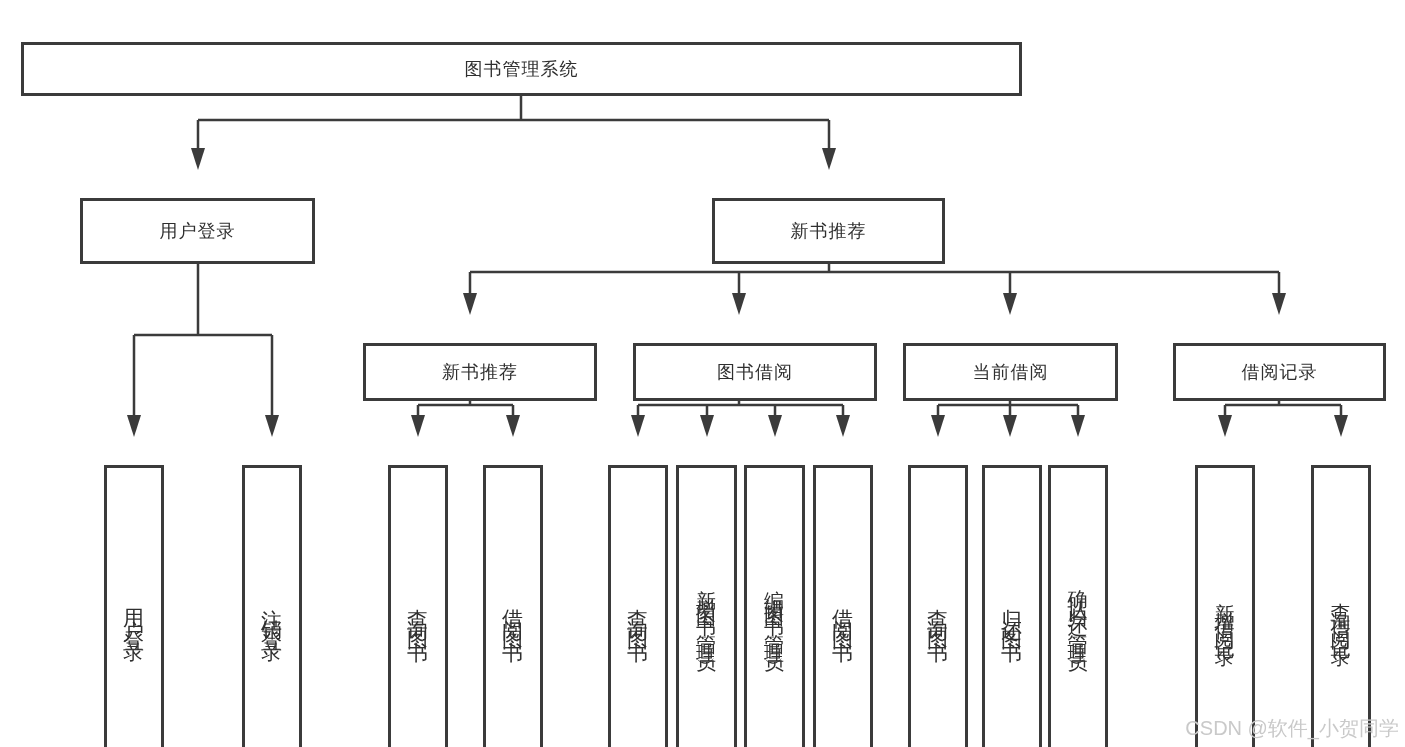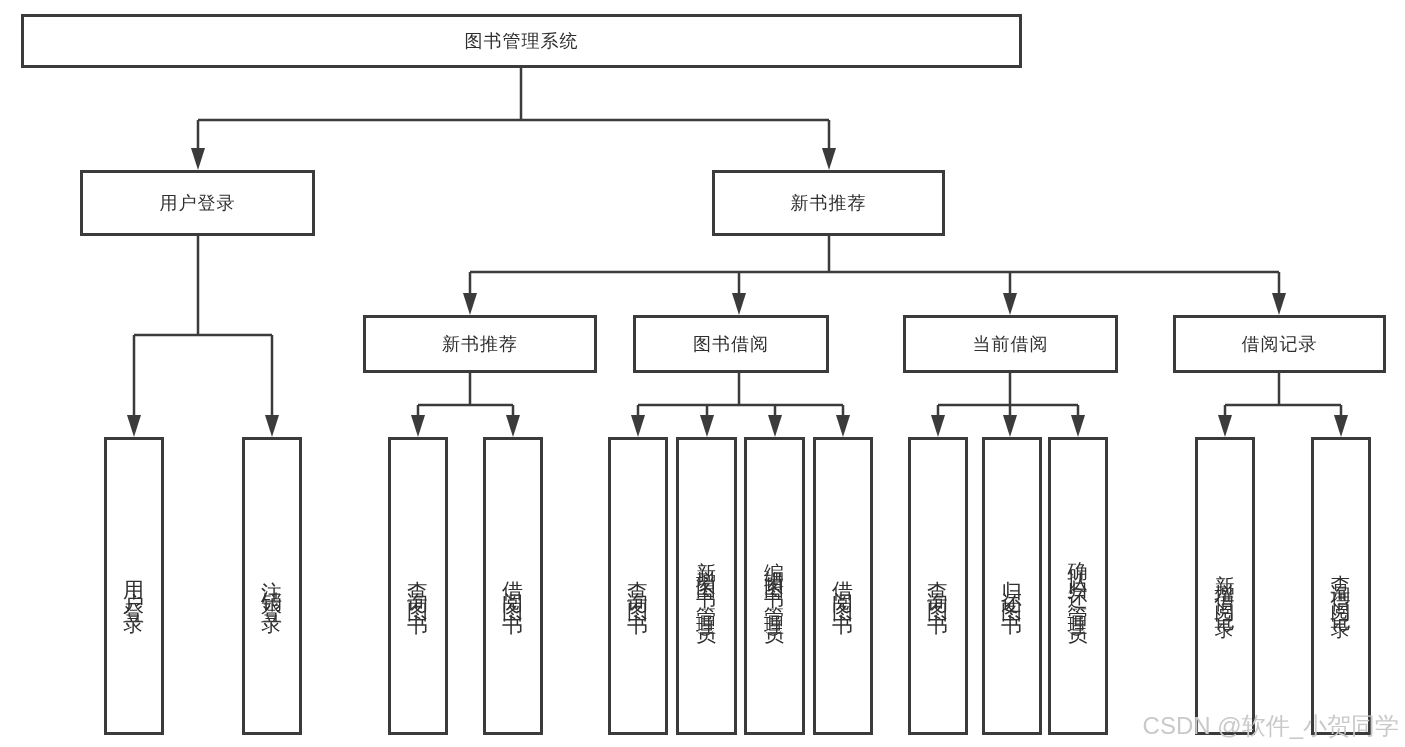--- a/index.html
+++ b/index.html
@@ -24,41 +24,42 @@
   .box {
     position: absolute;
     box-sizing: border-box;
     border: 3px solid #3b3b3b;
     background: #ffffff;
     display: flex;
     align-items: center;
     justify-content: center;
     color: #2f2f2f;
     z-index: 2;
+    margin-top: 28px;
   }
   .box.h {
     font-size: 18px;
     letter-spacing: 1px;
   }
   .box.v {
     writing-mode: vertical-rl;
     font-size: 21px;
     letter-spacing: 11px;
     line-height: 1;
     padding: 6px 0;
   }
   .box.v.long {
     letter-spacing: 9px;
     font-size: 20px;
   }
   .watermark {
     position: absolute;
     right: 6px;
     bottom: 5px;
-    font-size: 24px;
+    font-size: 20px;
     color: #c9c9c9;
     z-index: 3;
     white-space: nowrap;
   }
 </style>
 </head>
 <body>
 
 <div class="canvas">
 
@@ -101,21 +102,21 @@
       <polygon points="1334,415 1348,415 1341,437"></polygon>
     </g>
   </svg>
 
   <div class="box h" style="left:21px; top:14px; width:1001px; height:54px;">图书管理系统</div>
 
   <div class="box h" style="left:80px; top:170px; width:235px; height:66px;">用户登录</div>
   <div class="box h" style="left:712px; top:170px; width:233px; height:66px;">新书推荐</div>
 
   <div class="box h" style="left:363px; top:315px; width:234px; height:58px;">新书推荐</div>
-  <div class="box h" style="left:633px; top:315px; width:196px; height:58px;">图书借阅</div>
+  <div class="box h" style="left:633px; top:315px; width:244px; height:58px;">图书借阅</div>
   <div class="box h" style="left:1173px; top:315px; width:213px; height:58px;">借阅记录</div>
   <div class="box h" style="left:903px; top:315px; width:215px; height:58px;">当前借阅</div>
 
   <div class="box v" style="left:104px; top:437px; width:60px; height:298px;">用户登录</div>
   <div class="box v" style="left:242px; top:437px; width:60px; height:298px;">注销登录</div>
 
   <div class="box v" style="left:388px; top:437px; width:60px; height:298px;">查询图书</div>
   <div class="box v" style="left:483px; top:437px; width:60px; height:298px;">借阅图书</div>
 
   <div class="box v" style="left:608px; top:437px; width:60px; height:298px;">查询图书</div>

